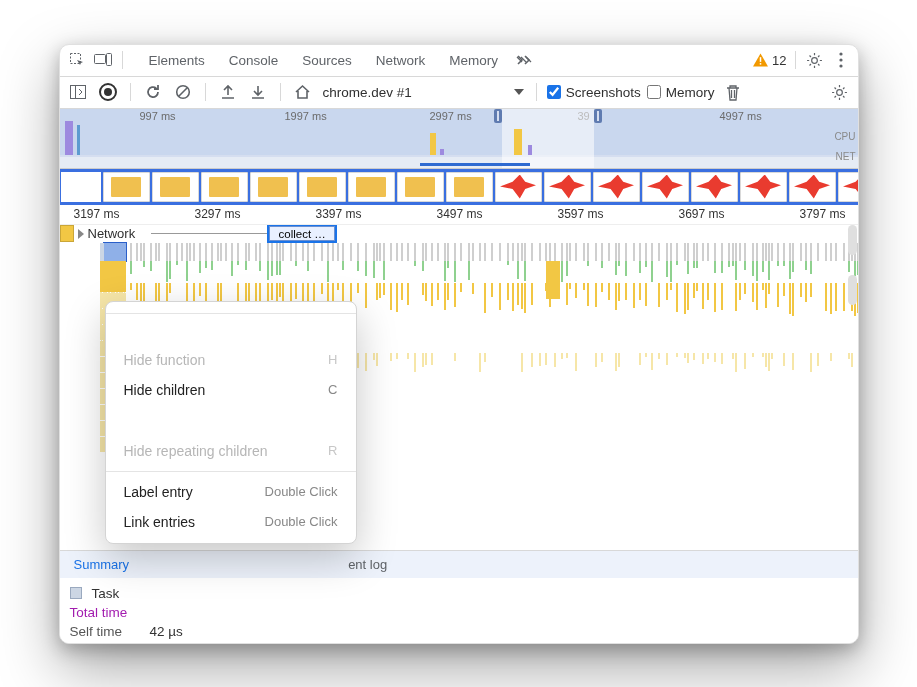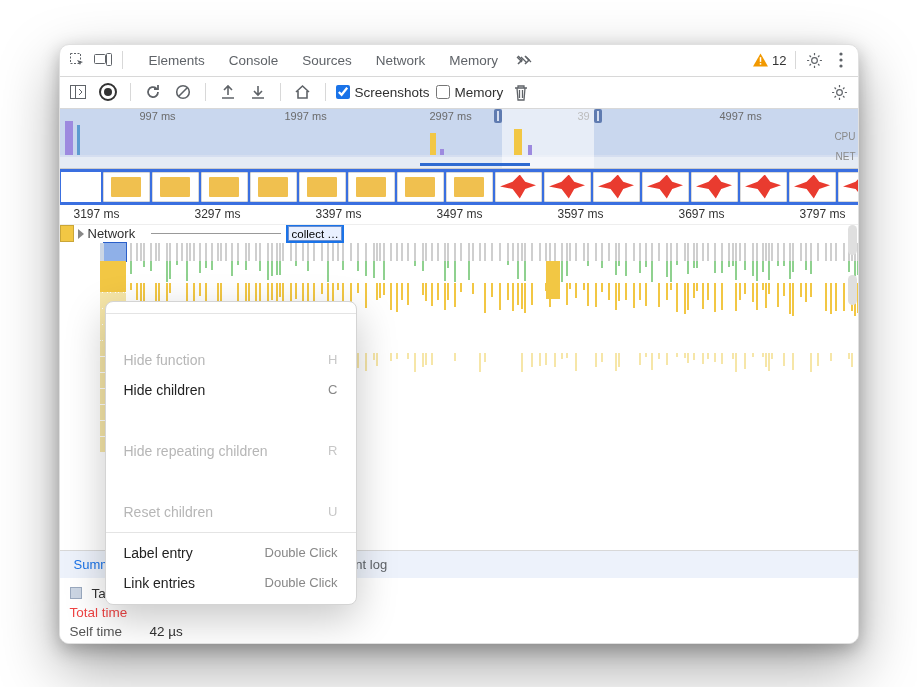--- a/index.html
+++ b/index.html
@@ -191,20 +191,25 @@
       <svg width="16" height="16" viewBox="0 0 16 16">
           <path d="M8 2 V11 M4 7 l4 4 4-4 M2 14 h12" fill="none" stroke="currentColor" stroke-width="1.6"></path>
         </svg>
     </div>
     <div class="vline"></div>
     <div class="ic">
       <svg width="17" height="16" viewBox="0 0 17 16">
           <path d="M2 8 l6.5-6 6.5 6 M4 7 v7 h9 v-7" fill="none" stroke="currentColor" stroke-width="1.6"></path>
         </svg>
     </div>
+    <div class="sel">
+      <span>chrome.dev #1</span>
+      <span style="width:90px"></span>
+      <div class="tri"></div>
+    </div>
     <div class="vline"></div>
     <label>
       <input type="checkbox" checked="" style="">
       <span>Screenshots</span>
     </label>
     <label>
       <input type="checkbox" style="">
       <span>Memory</span>
     </label>
     <div class="ic">
@@ -310,21 +315,21 @@
   <div class="tracks">
     <div style="position:absolute;left:0;top:0;width:14px;height:17px;background:#f2c744;border:1px solid #caa638"></div>
 
     <div style="display:flex;align-items:center;">
       <div class="trk-head" style="margin-left:14px">
         <div class="disclose"></div>
         <span>Network</span>
       </div>
       <div class="network-row" style="flex:1;position:relative;margin-left:6px;background:transparent">
         <div class="pill line" style="left:6px;width:130px"></div>
-        <div class="pill coll sel" style="left:143px;width:54px">collect …</div>
+        <div class="pill coll sel" style="left:124px;width:66px">collect …</div>
       </div>
     </div>
 
 
     <div class="flame" id="flame">
       <div class="topbar sel" style="left:44px;width:22px"></div>
       <div class="topbar" style="left:40px;width:4px"></div>
     <div class="seg yellow" style="left: 40px; top: 18px; width: 1.4px; height: 14px; position: absolute;"></div>
         <div class="seg pale" style="left: 40px; top: 32px; width: 1.4px; height: 60px; position: absolute;"></div>
         <div class="seg yellow" style="left: 41.6px; top: 18px; width: 1.4px; height: 14px; position: absolute;"></div>
@@ -854,24 +859,20 @@
         <span class="hint k">H</span>
       </div>
     <div class="item">
         <span>Hide children</span>
         <span class="hint k">C</span>
       </div>
     <div class="item disabled">
         <span>Hide repeating children</span>
         <span class="hint k">R</span>
       </div>
-    <div class="item disabled">
-        <span>Reset children</span>
-        <span class="hint k">U</span>
-      </div>
     <div class="sep"></div>
     <div class="item">
         <span>Label entry</span>
         <span class="hint">Double Click</span>
       </div>
     <div class="item">
         <span>Link entries</span>
         <span class="hint">Double Click</span>
       </div>
   </div>
@@ -880,19 +881,19 @@
     <div class="btab active">Summary</div>
     <div style="width:205px"></div>
     <div class="btab" style="padding-left:0">ent log</div>
   </div>
 
   <div class="details">
     <div class="row">
         <span class="swatch"></span>
         <span>Task</span>
       </div>
-    <div class="row" style="color:#ef4444">
+    <div class="row" style="color:#a21caf">
         <span>Total time</span>
       </div>
     <div class="row"><span style="color:#555">Self time</span>&nbsp;&nbsp;<span>42 µs</span></div>
   </div>
 
 </div>
 
 </body></html>

